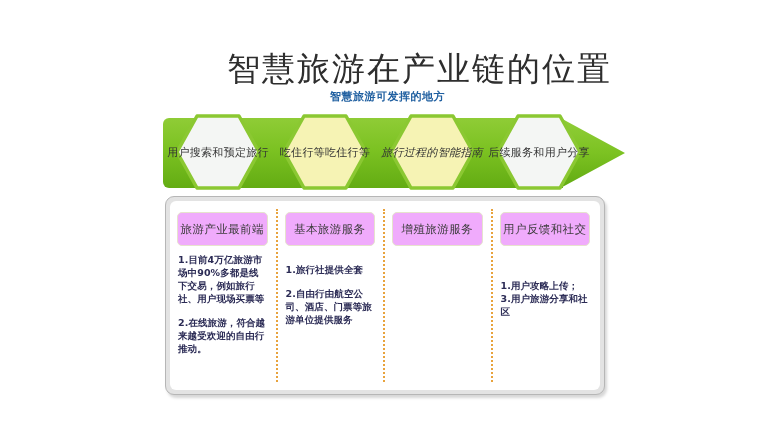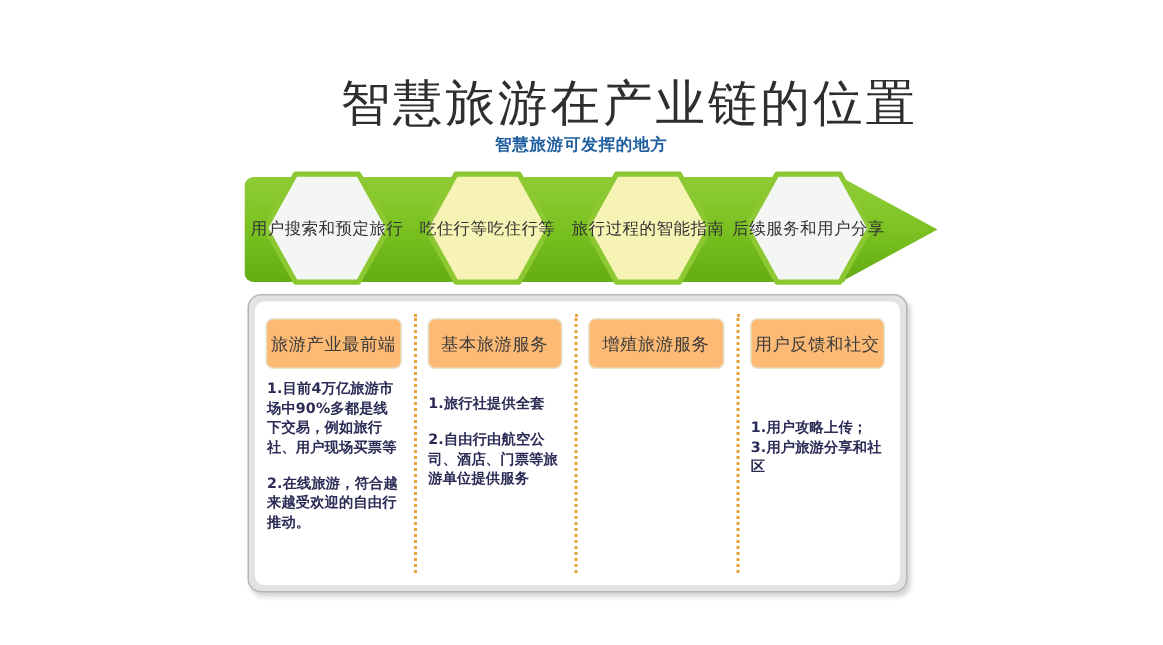--- a/index.html
+++ b/index.html
@@ -91,21 +91,21 @@
     justify-content: center;
     font-size: 11px;
     line-height: 15px;
     color: #333333;
     text-align: center;
     letter-spacing: 0.3px;
     white-space: nowrap;
   }
   #hex-0 { left: 175px; }
   #hex-1 { left: 282px; }
-  #hex-2 { left: 389px; }
+  #hex-2 { left: 389px; font-style: italic; }
   #hex-3 { left: 496px; }
 
   
   #panel {
     position: absolute;
     left: 165px;
     top: 196px;
     width: 440px;
     height: 199px;
     background: #e3e3e3;
@@ -138,21 +138,21 @@
     bottom: 8px;
     width: 0;
     border-right: 2px dotted #e8a33d;
   }
   .col-head {
     position: absolute;
     left: 7px;
     right: 10px;
     top: 11px;
     height: 34px;
-    background: #fdba74;
+    background: #f0abfc;
     border: 1px solid #e6e3cd;
     border-radius: 5px;
     display: flex;
     align-items: center;
     justify-content: center;
     font-size: 11.5px;
     color: #3b3b3b;
     letter-spacing: 0.4px;
     box-sizing: border-box;
     white-space: nowrap;

